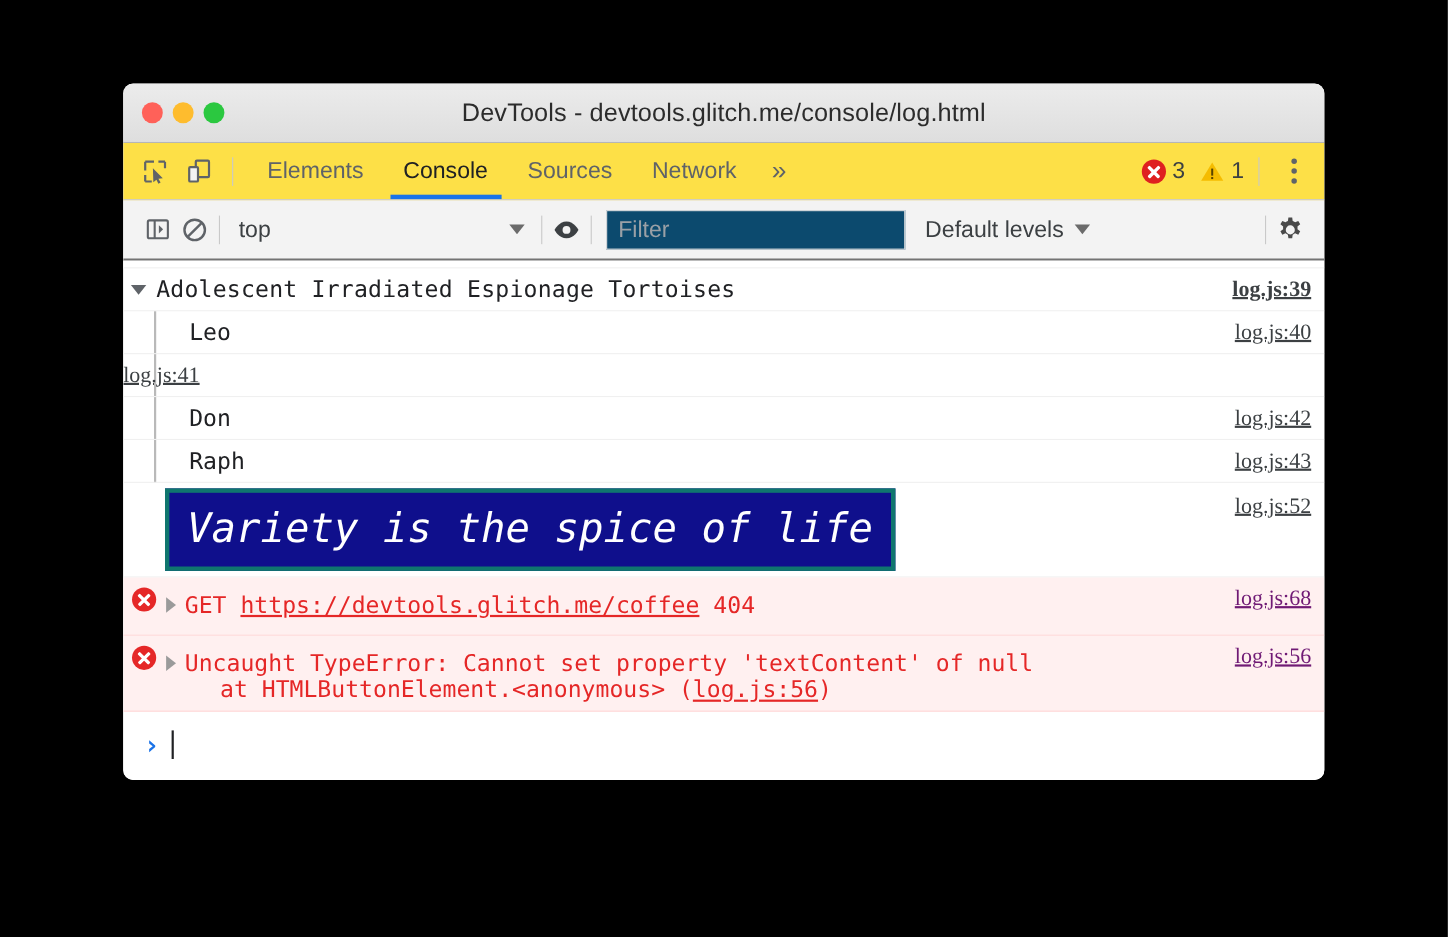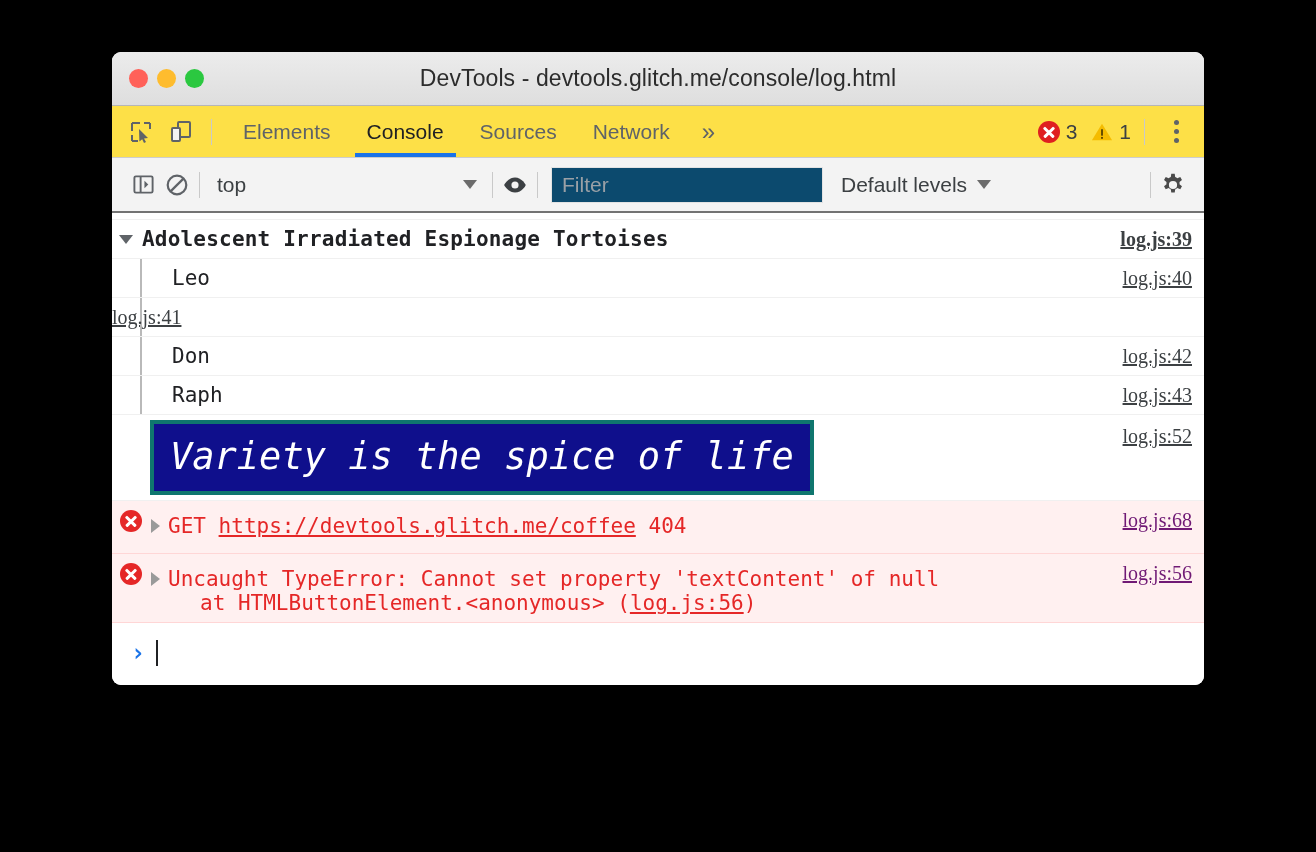--- a/index.html
+++ b/index.html
@@ -12,21 +12,21 @@
     height: 852px;
     overflow: hidden;
     font-family: "Liberation Sans", sans-serif;
     -webkit-font-smoothing: antialiased;
   }
 
   
   .window {
     position: absolute;
     left: 112px;
-    top: 52px;
+    top: 76px;
     width: 1092px;
     height: 633px;
     background: #ffffff;
     border-radius: 9px;
     overflow: hidden;
     box-shadow: 0 6px 26px rgba(0,0,0,0.55);
   }
 
   
   .titlebar {
@@ -260,21 +260,21 @@
   }
   .tri-right {
     width: 0; height: 0;
     border-top: 7px solid transparent;
     border-bottom: 7px solid transparent;
     border-left: 9px solid #8a8a8a;
   }
   .tri-right.err { border-left-color: #9a9a9a; }
 
   .group-header .label {
-    font-weight: bold;
+    font-weight: normal;
     letter-spacing: 0.2px;
     padding-left: 2px;
   }
 
   .group-items { position: relative; }
   .group-guide {
     position: absolute;
     left: 28px;
     top: 0;
     bottom: 0;

